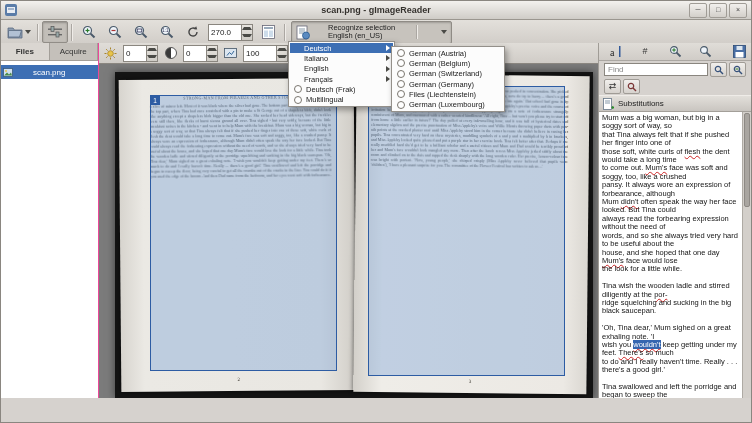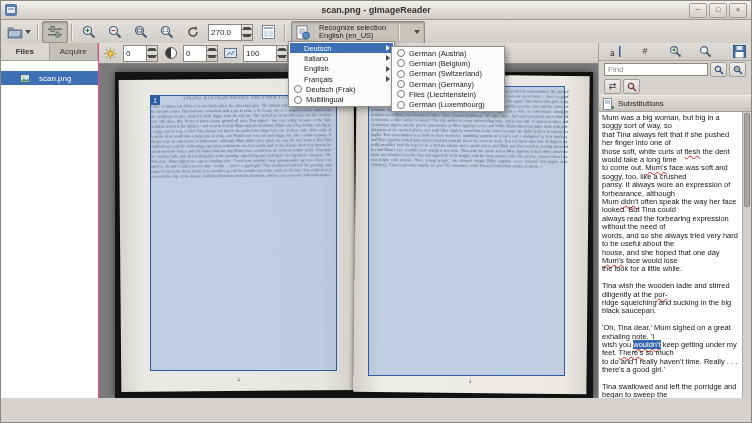--- a/index.html
+++ b/index.html
@@ -26,39 +26,39 @@
   .dd-arrow{width:0;height:0;border-left:3px solid transparent;border-right:3px solid transparent;
             border-top:4px solid #4a4a46;margin-left:2px;}
   .spin{display:inline-flex;height:15px;border:1px solid #8a867f;background:#fff;align-items:stretch;margin:0 2px;}
   .spin input{border:0;outline:0;padding:0 2px;font-size:8px;width:28px;font-family:inherit;background:transparent;color:#222;}
   .spin.small input{width:18px;}
   .spin .arrows{width:10px;background:linear-gradient(#e8e5e0,#cfccc6);border-left:1px solid #8a867f;
                 display:flex;flex-direction:column;}
   .spin .arrows span{flex:1;display:flex;align-items:center;justify-content:center;}
   .tri-up{width:0;height:0;border-left:2.5px solid transparent;border-right:2.5px solid transparent;border-bottom:3.5px solid #4a4a46;}
   .tri-dn{width:0;height:0;border-left:2.5px solid transparent;border-right:2.5px solid transparent;border-top:3.5px solid #4a4a46;}
-  .recognize-btn{display:flex;align-items:center;gap:9px;height:21px;padding:0 4px;margin-left:2px;
+  .recognize-btn{display:flex;align-items:center;gap:18px;height:21px;padding:0 4px;margin-left:2px;
                  border:1px solid #8f8b85;border-radius:2px;background:#c7c3bd;box-shadow:inset 0 1px 2px rgba(0,0,0,.2);}
   .rec-text{display:flex;flex-direction:column;line-height:8.5px;font-size:7.5px;color:#222;text-align:left;}
 
   
   .content{position:absolute;top:42px;left:0;right:0;bottom:24px;}
   .left-panel{position:absolute;left:0;top:0;bottom:0;width:97px;border-right:6px solid #ec4899;
               display:flex;flex-direction:column;background:#fff;}
   .center{position:absolute;left:98px;right:152px;top:0;bottom:0;}
   .right-panel{position:absolute;right:0;top:0;bottom:0;width:152px;border-left:1px solid #a09c96;
                display:flex;flex-direction:column;background:#d6d2ce;}
 
   
   .tabs{display:flex;height:17px;background:#c4c0ba;border-bottom:1px solid #a39f99;flex:none;}
   .tab{flex:1;font-size:8px;display:flex;align-items:center;justify-content:center;color:#333;
        border-right:1px solid #a39f99;background:#c4c0ba;}
   .tab.active{background:#dad6d1;font-weight:bold;}
   .file-list{flex:1;background:#fff;}
-  .file-row{height:14px;display:flex;align-items:center;gap:9px;padding:0 19px;margin-top:10px;
+  .file-row{height:14px;display:flex;align-items:center;gap:20px;padding:0 2px;margin-top:4px;
             background:#3d6fb4;color:#fff;font-size:8px;}
 
   
   .img-controls{height:20px;background:linear-gradient(#e0ddd8,#d0ccc7);border-bottom:1px solid #a8a49f;
                 display:flex;align-items:center;padding:0 4px;gap:3px;}
   .ctl-icon{display:inline-flex;width:15px;justify-content:center;}
   .contrast-dot{width:10px;height:10px;border-radius:50%;border:1px solid #555;
                 background:linear-gradient(90deg,#3a3a3a 50%,#fff 50%);}
 
   

